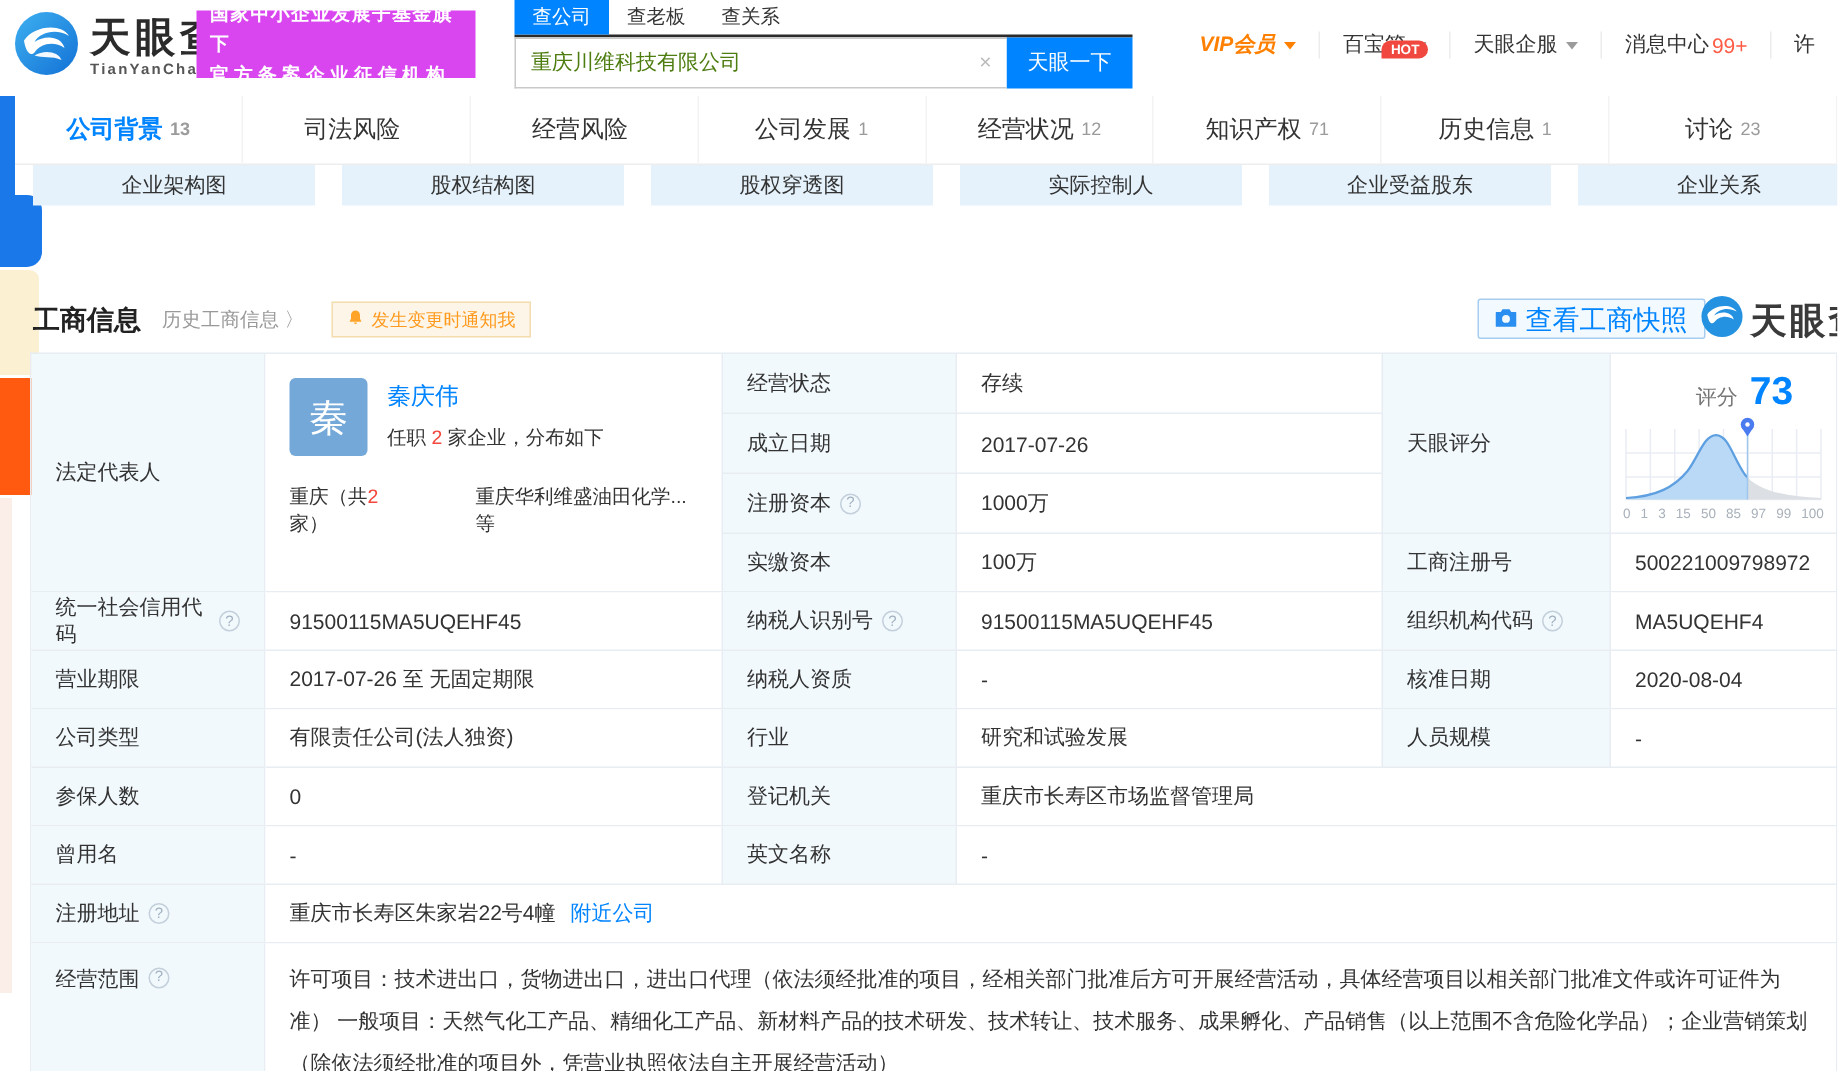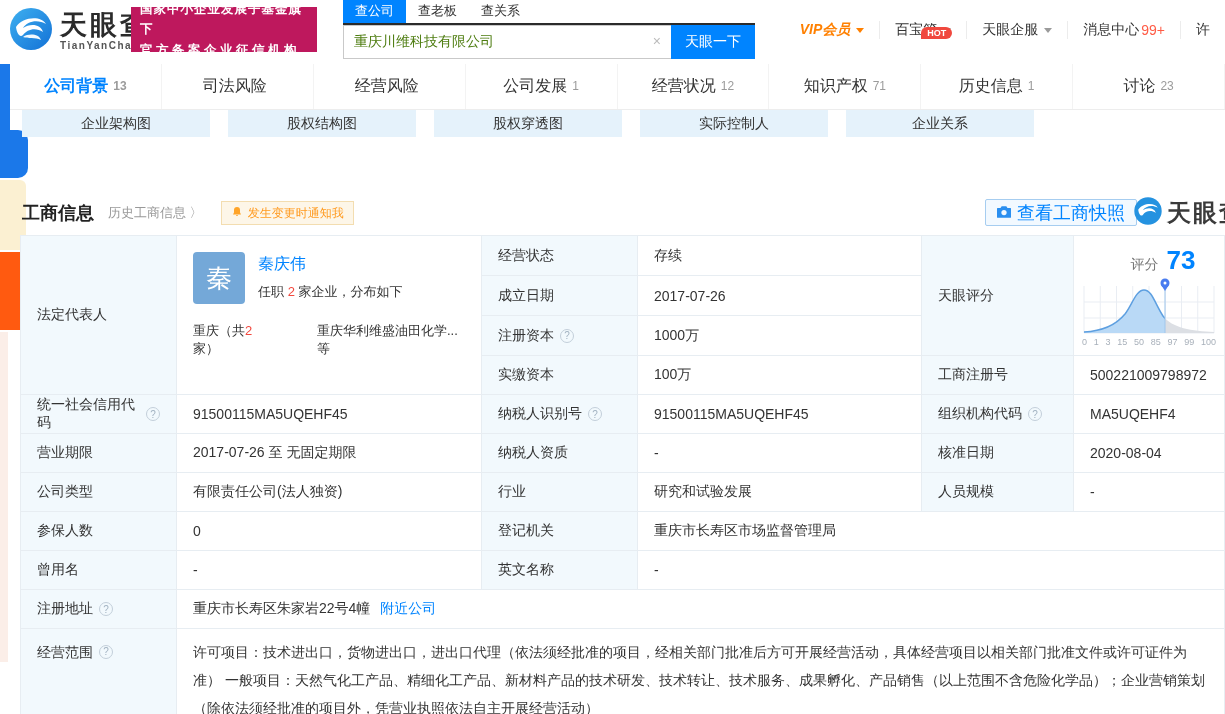--- a/index.html
+++ b/index.html
@@ -4,21 +4,21 @@
 <style>
   *{margin:0;padding:0;box-sizing:border-box;font-family:"Liberation Sans","DejaVu Sans",sans-serif;}
   html,body{width:1225px;height:714px;overflow:hidden;background:#fff;}
   .page{position:relative;width:1225px;height:714px;overflow:hidden;background:#fff;}
 
   
   .topbar{position:absolute;top:0;left:0;width:1225px;height:60px;background:#fff;}
   .logo{position:absolute;left:8px;top:6px;display:flex;align-items:center;gap:6px;}
   .logo-cn{font-size:27px;font-weight:bold;color:#2b2b2b;letter-spacing:3px;line-height:1.1;}
   .logo-en{font-size:10px;color:#555;font-weight:bold;letter-spacing:1.5px;}
-  .cert-badge{position:absolute;left:131px;top:7px;width:186px;height:45px;background:#be185d;color:#fff;
+  .cert-badge{position:absolute;left:131px;top:7px;width:186px;height:45px;background:#d946ef;color:#fff;
     display:flex;flex-direction:column;justify-content:center;padding:0 9px;font-size:12.5px;font-weight:bold;line-height:1.65;}
   .cert-l1{letter-spacing:1px;}
   .cert-l2{letter-spacing:3.5px;}
 
   .search{position:absolute;left:343px;top:2px;width:412px;}
   .search-tabs{display:flex;height:23px;border-bottom:2px solid #2b2b2b;align-items:flex-end;}
   .stab{font-size:13px;color:#333;padding:3px 12px;cursor:pointer;}
   .stab.active{background:#0084ff;color:#fff;}
   .search-box{display:flex;height:34px;}
   .input-wrap{position:relative;flex:1;}
@@ -201,20 +201,21 @@
       <span>讨论</span>
         <span class="count">23</span>
     </div>
   </div>
 
   <div class="subnav">
     <div class="subnav-btn">企业架构图</div>
     <div class="subnav-btn">股权结构图</div>
     <div class="subnav-btn">股权穿透图</div>
     <div class="subnav-btn">实际控制人</div>
+    <div class="subnav-btn">企业受益股东</div>
     <div class="subnav-btn">企业关系</div>
   </div>
 
   <div class="section-header">
     <span class="section-title">工商信息</span>
     <span class="history-link">历史工商信息 〉</span>
     <span class="notify-badge">
       <span>
         <svg width="12" height="12" viewBox="0 0 24 24">
             <path d="M12 2a6 6 0 0 0-6 6v5l-2 4h16l-2-4V8a6 6 0 0 0-6-6zm-2 16a2 2 0 0 0 4 0h-4z" fill="#ffa428"></path>

